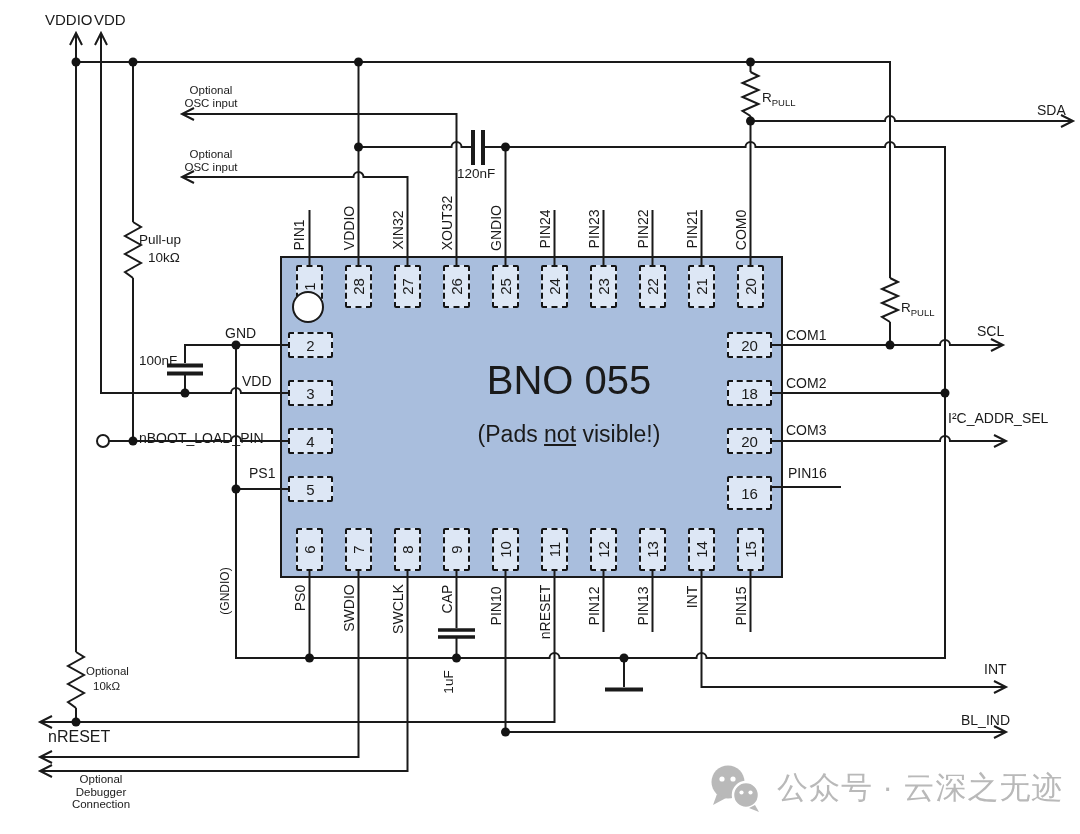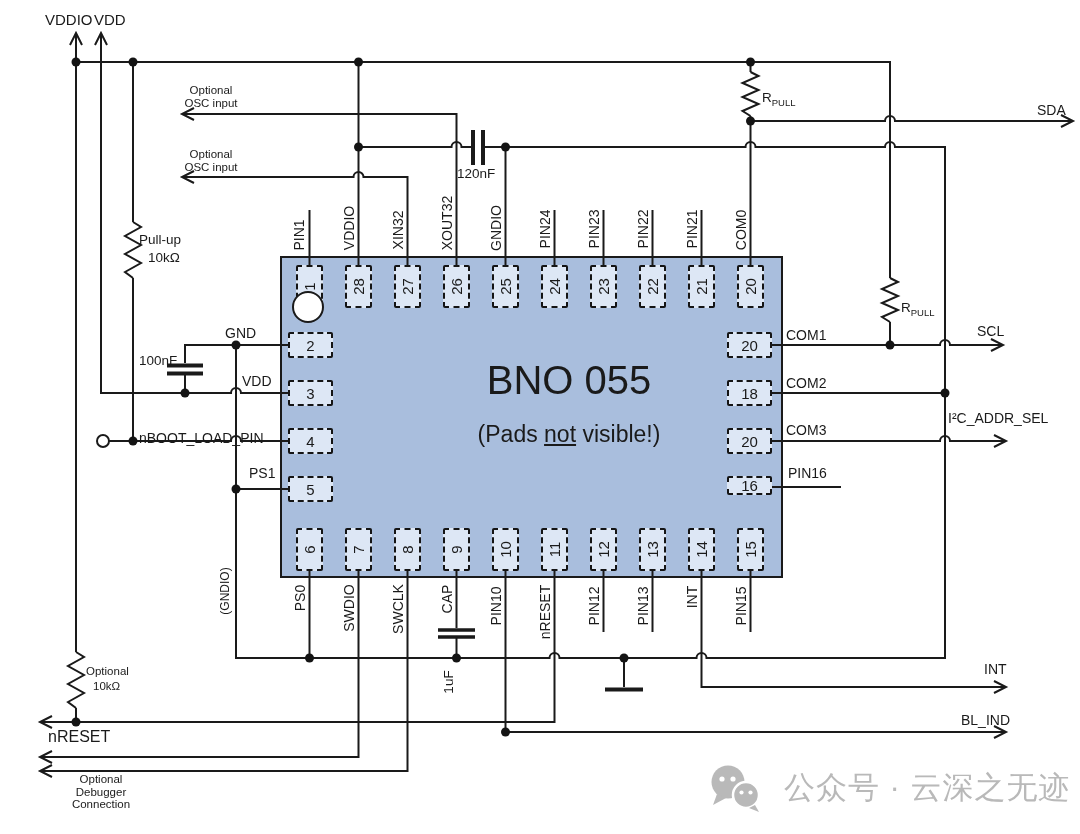--- a/index.html
+++ b/index.html
@@ -21,21 +21,21 @@
        border:2px solid #1a1a1a;border-radius:50%;z-index:3;box-sizing:border-box;}
   #wires{position:absolute;left:0;top:0;z-index:4;}
   .labels{position:absolute;left:0;top:0;width:100%;height:100%;z-index:5;pointer-events:none;}
   #chip-title{position:absolute;left:531px;top:358px;transform:translateX(-50%);
       text-align:center;z-index:5;white-space:nowrap;margin-left:38px;}
   #chip-name{font-size:40px;}
   #chip-view{font-size:19px;margin-top:14px;}
   #chip-note{font-size:23px;margin-top:18px;}
   sub.rp{font-size:9.5px;}
   #watermark{position:absolute;left:708px;top:764px;display:flex;align-items:center;
-      gap:20px;color:#b9b9b9;z-index:6;}
+      gap:13px;color:#b9b9b9;z-index:6;}
   #watermark .wm-text{font-size:31px;letter-spacing:1px;}
 </style>
 </head>
 <body>
 
 <div id="stage">
 
   <div id="chip"></div>
   <div id="pin1-circle"></div>
 
@@ -310,16 +310,16 @@
     </div>
     <div class="pad" style="left: 727px; top: 332px; width: 45px; height: 26px;">
       <span>20</span>
     </div>
     <div class="pad" style="left: 727px; top: 380px; width: 45px; height: 26px;">
       <span>18</span>
     </div>
     <div class="pad" style="left: 727px; top: 428px; width: 45px; height: 26px;">
       <span>20</span>
     </div>
-    <div class="pad" style="left: 727px; top: 476px; width: 45px; height: 19px;">
+    <div class="pad" style="left: 727px; top: 476px; width: 45px; height: 34px;">
       <span>16</span>
     </div>
   </div>
 
 </body></html>

